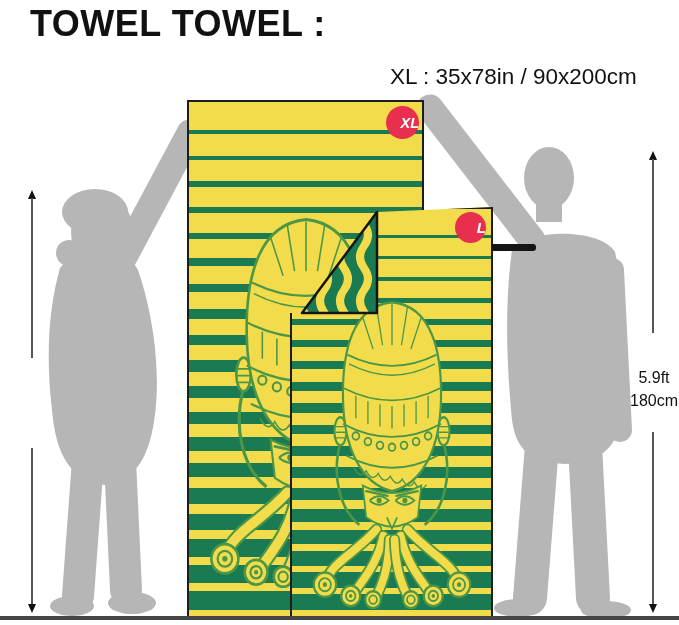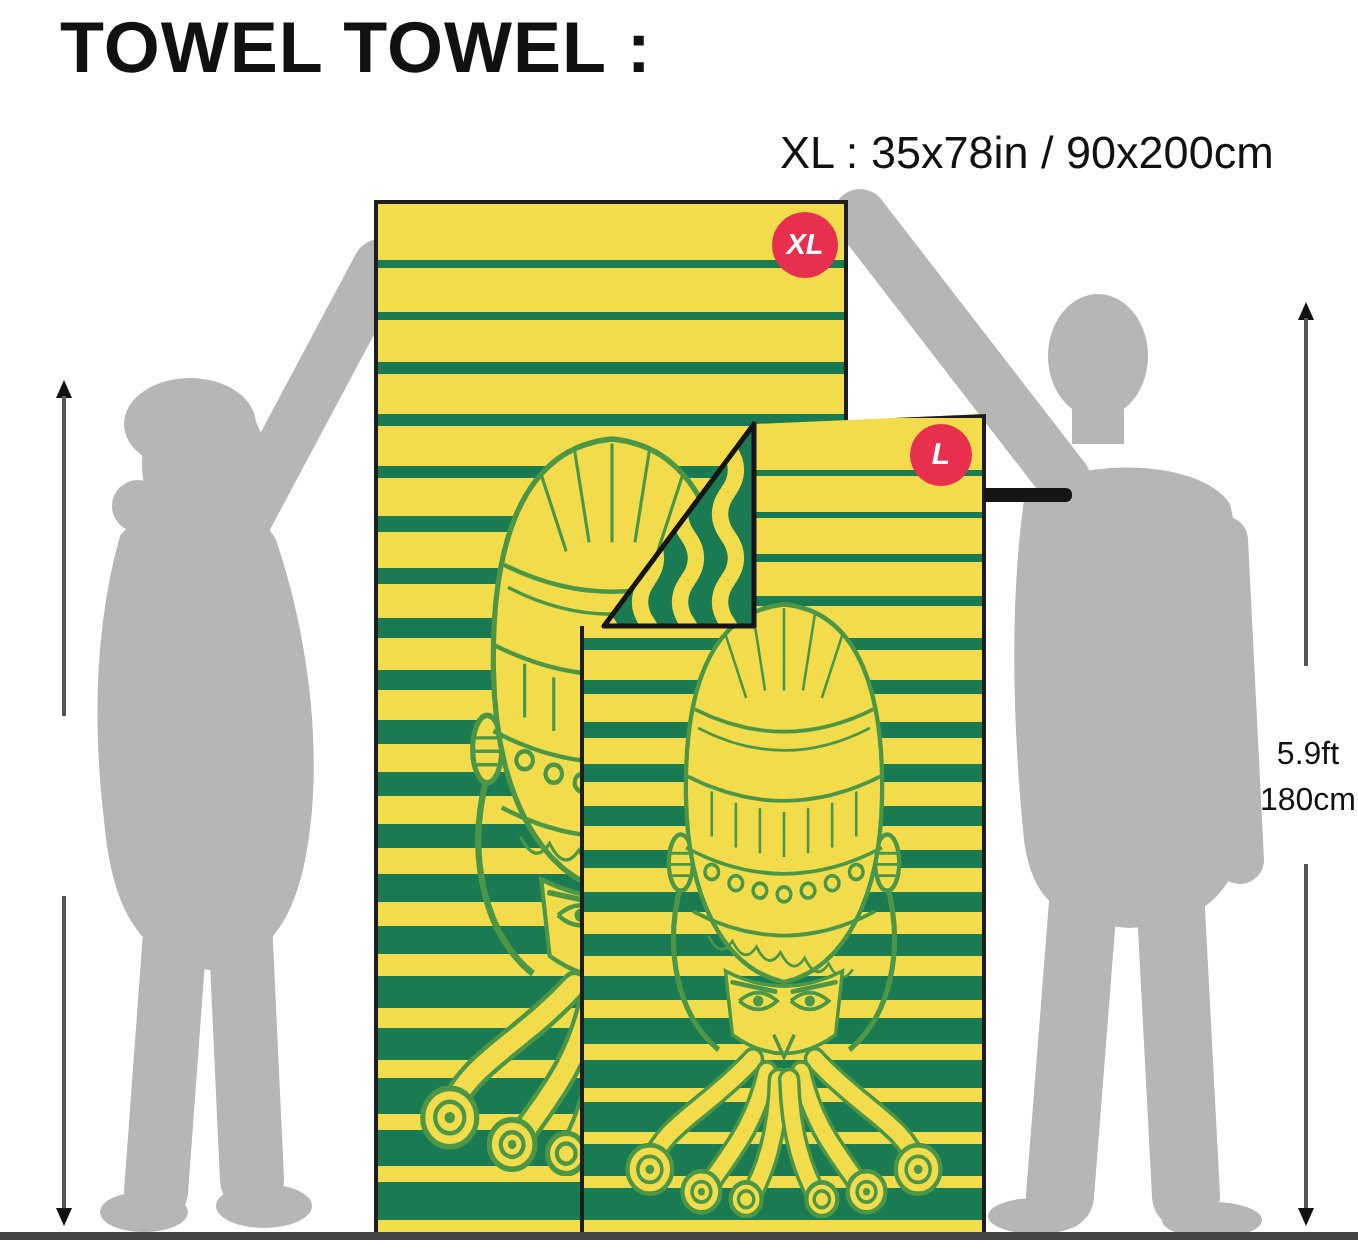--- a/index.html
+++ b/index.html
@@ -27,21 +27,21 @@
   }
   .stripes{position:absolute;left:0;top:0;right:0;bottom:0;overflow:hidden;}
   .stripe{position:absolute;left:0;right:0;background:var(--stripe-green);}
   .octo-svg{position:absolute;}
   .octo-xl{left:13px;top:104px;width:208px;height:382px;}
   .octo-l{left:14px;top:82px;width:172px;height:318px;}
   .flap{position:absolute;left:294px;top:208px;width:86px;height:108px;}
   
   .badge{
     position:absolute;border-radius:50%;background:var(--badge-red);
-    display:flex;align-items:center;justify-content:center;
+    display:flex;align-items:center;justify-content:flex-end;
     color:#fff;font-weight:800;font-style:italic;
   }
   .badge-xl{left:386px;top:106px;width:33px;height:33px;font-size:14.5px;}
   .badge-l{left:455px;top:212px;width:31px;height:31px;font-size:15px;}
   .strap{position:absolute;left:492px;top:244px;width:44px;height:7px;background:#151515;border-radius:0 3px 3px 0;}
   
   .vline{position:absolute;width:1.5px;background:var(--arrow);}
   .ah{position:absolute;width:0;height:0;border-left:4.5px solid transparent;border-right:4.5px solid transparent;}
   .ah-up{border-bottom:9px solid var(--ink);}
   .ah-down{border-top:9px solid var(--ink);}

